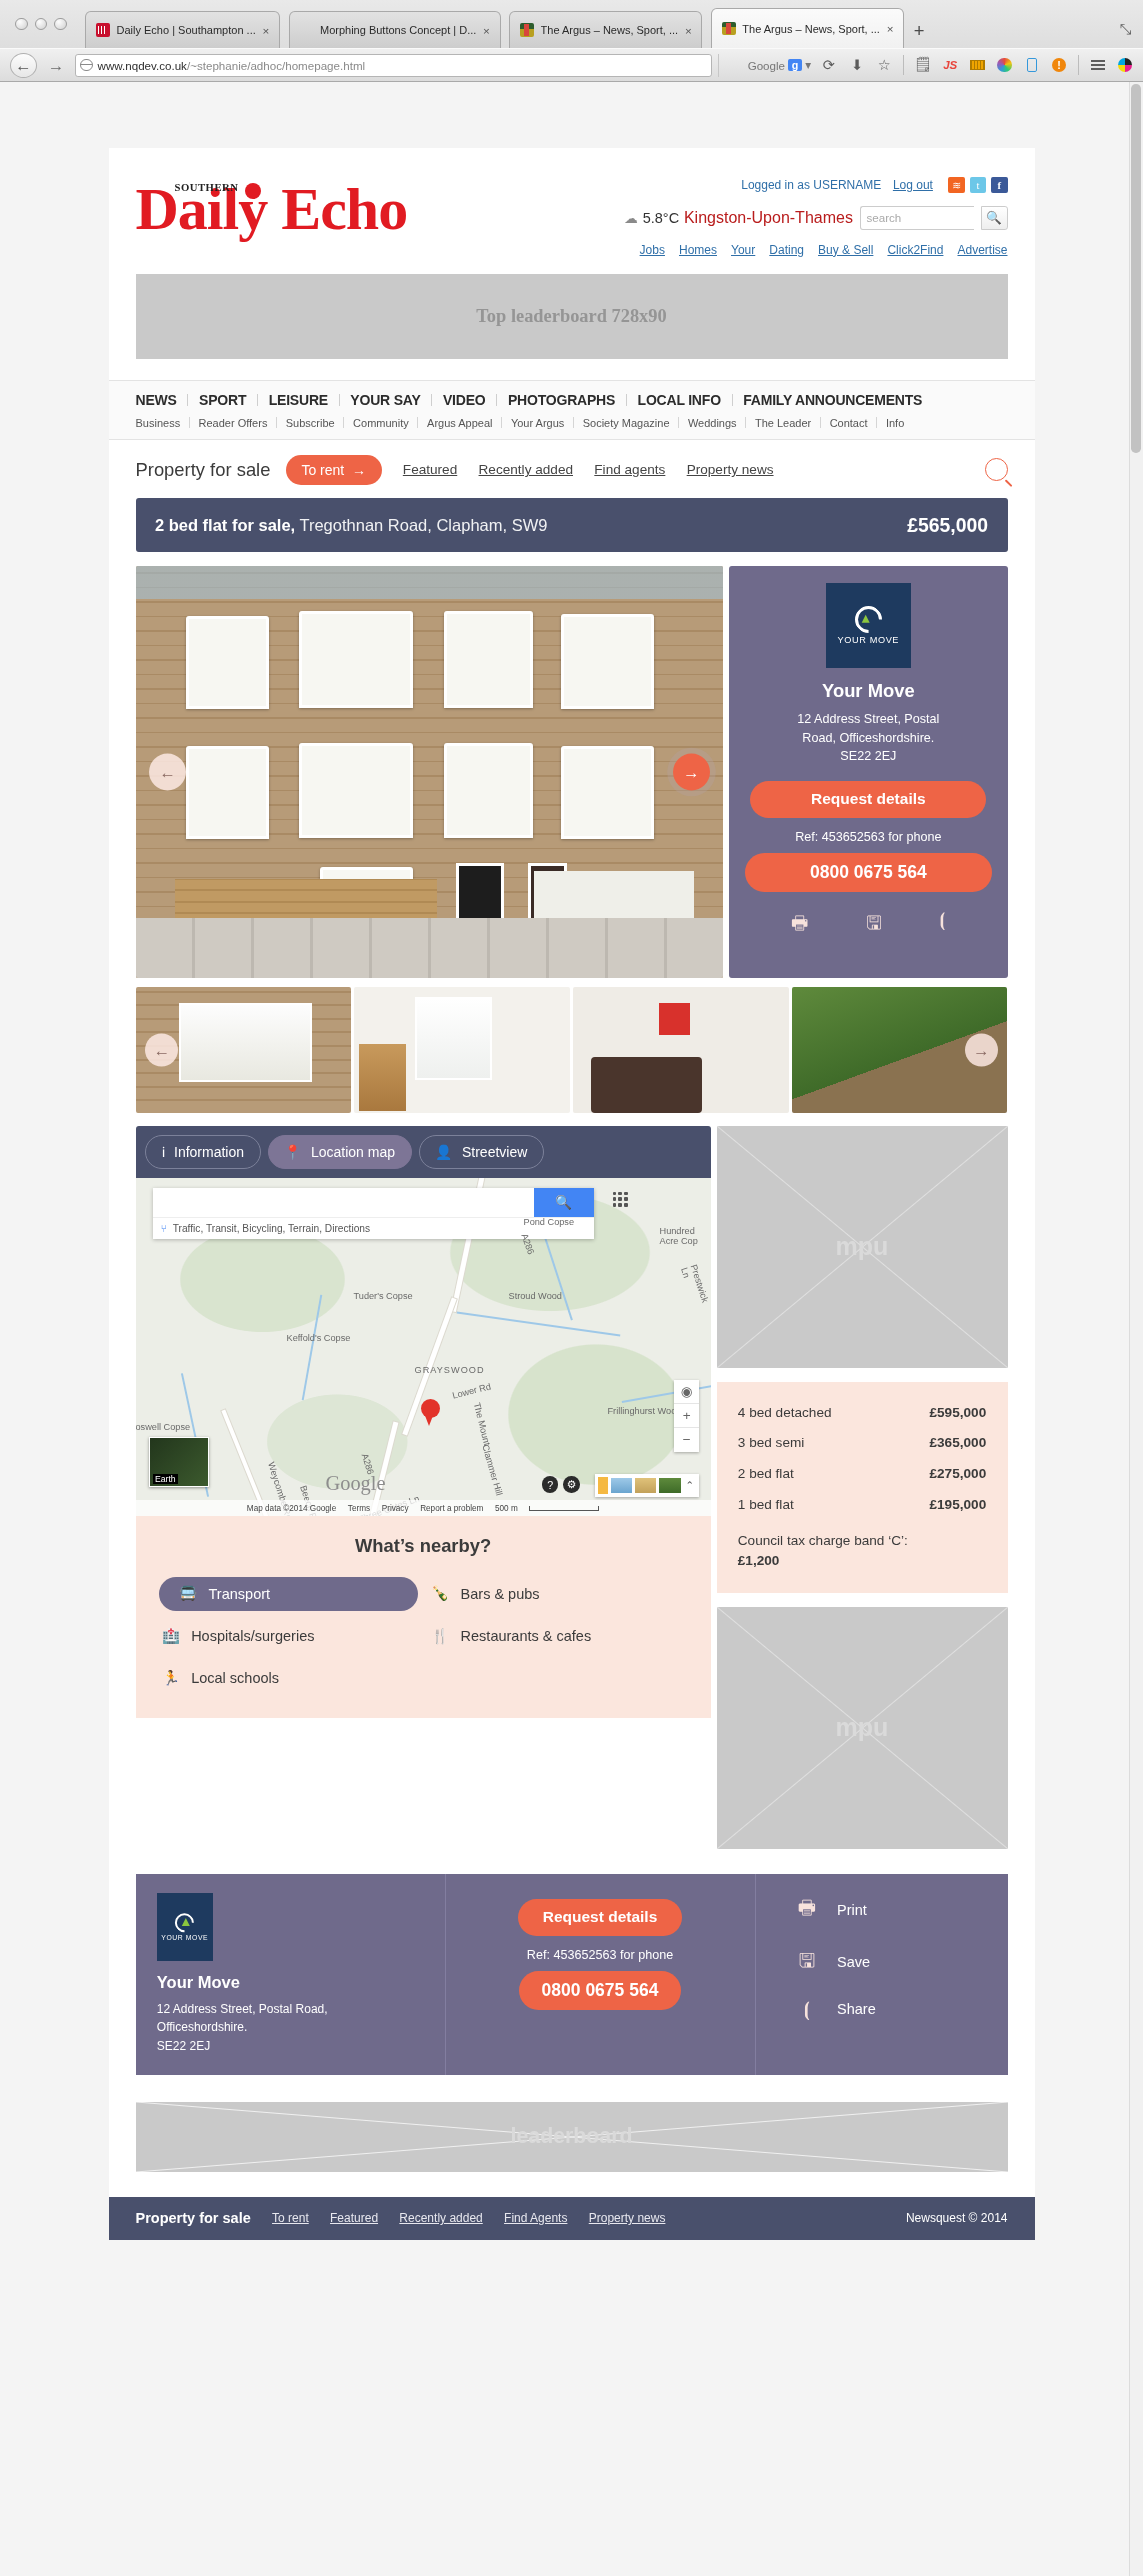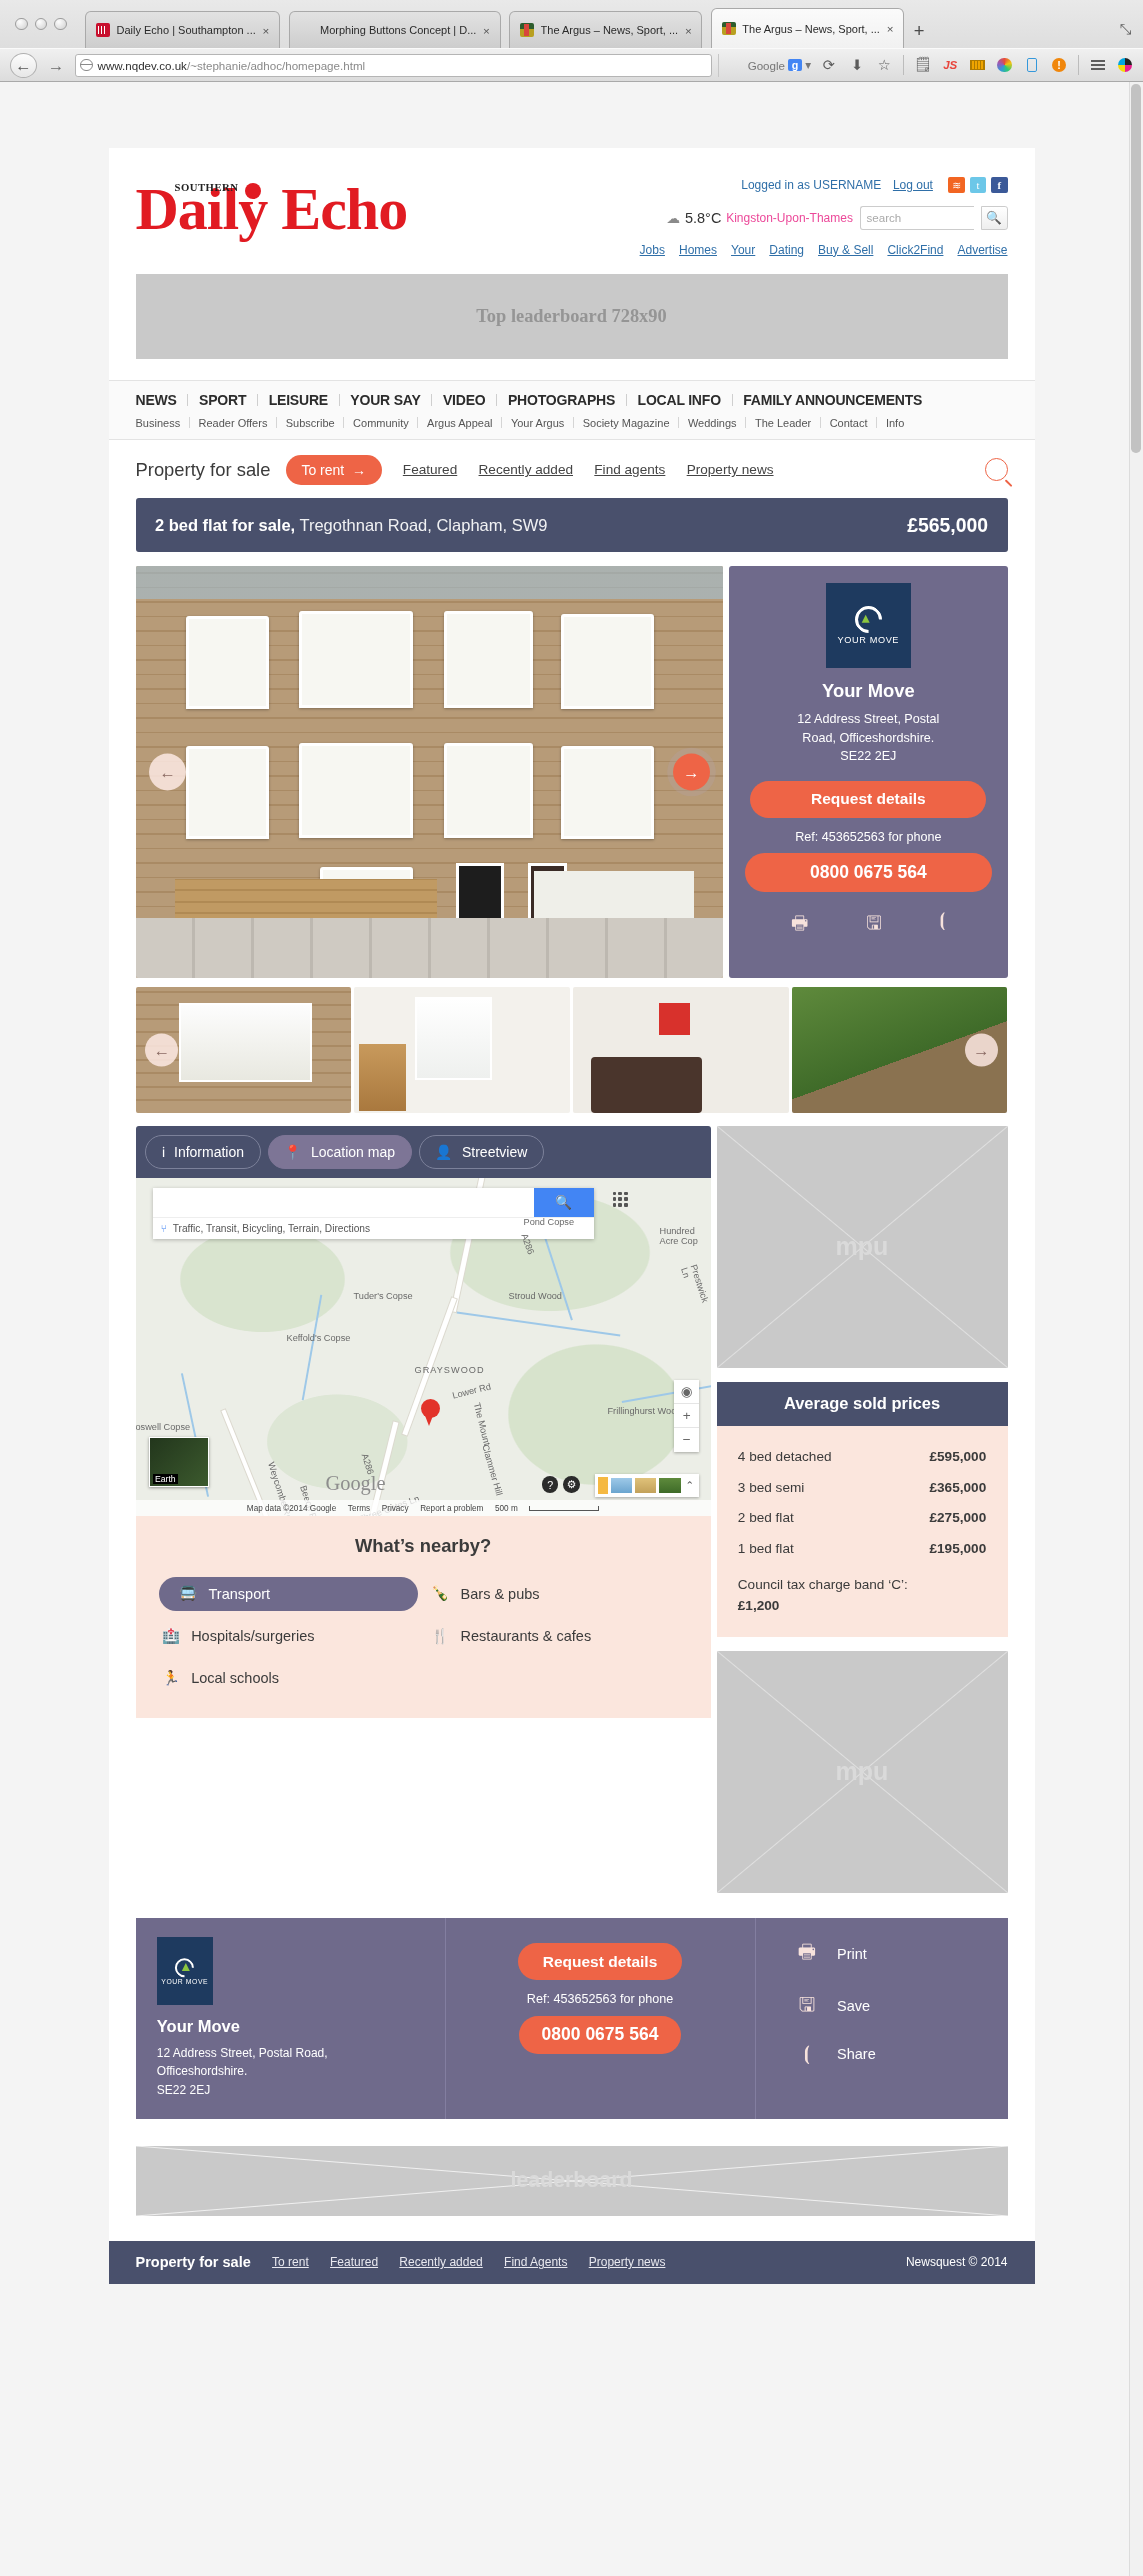--- a/index.html
+++ b/index.html
@@ -107,21 +107,21 @@
   .soc { display:flex; gap:4.8px; margin-left:3.9px;}
   .soc i { width:16.5px;height:16.5px;border-radius:1.9px;display:inline-block; font-style:normal;
            font-size:10.7px;color:#fff;text-align:center;line-height:16.5px;font-family:"Liberation Serif",serif;}
   .soc .rss { background:#f26522; }
   .soc .tw  { background:#6cc7e8; }
   .soc .fb  { background:#3b5998; font-weight:bold;}
   .mhrow2 { display:flex; align-items:center; justify-content:flex-end; gap:6.8px; margin-top:12.6px; }
   .weather { font-size:12.6px; color:#444; display:flex; align-items:center; gap:4.8px;}
   .wicon { font-size:13.6px; color:#8a8a8a; }
   .temp { font-size:14.5px; color:#333; }
-  .loc { font-size:12px; color:#ec4899;}
+  .loc { font-size:16px; color:#b91c1c;}
   .searchinput { width:114px;height:24px;border:1px solid #ccc;border-right:none;border-radius:2.9px 0 0 2.9px;
                  background:#fff;font-size:11.6px;color:#aaa;padding:0 5.8px;display:flex;align-items:center;}
   .searchbtn { width:27px;height:24px;border:1px solid #ccc;border-radius:0 2.9px 2.9px 0;
                background:linear-gradient(#fff,#eee);display:flex;align-items:center;justify-content:center;
                font-size:12.6px;color:#666;}
   .mhrow3 { margin-top:12.6px; font-size:12px; }
   .mhrow3 a { color:#2f6fa8; margin-left:10.7px; }
 
   
   .ad-top { margin: 7.8px 27px 0 27px; height: 85px; background: #c9c9c9;
@@ -719,21 +719,20 @@
         </div>
       </div>
     </div>
 
     <div class="colside">
       <div class="mpu">
         <span>mpu</span>
       </div>
 
       <div class="sold">
-        <div class="soldhead">Average sold prices</div>
         <div class="soldbody">
           <div class="soldrow">
             <span class="l">4 bed detached</span>
             <span class="v">£595,000</span>
           </div>
           <div class="soldrow">
             <span class="l">3 bed semi</span>
             <span class="v">£365,000</span>
           </div>
           <div class="soldrow">

